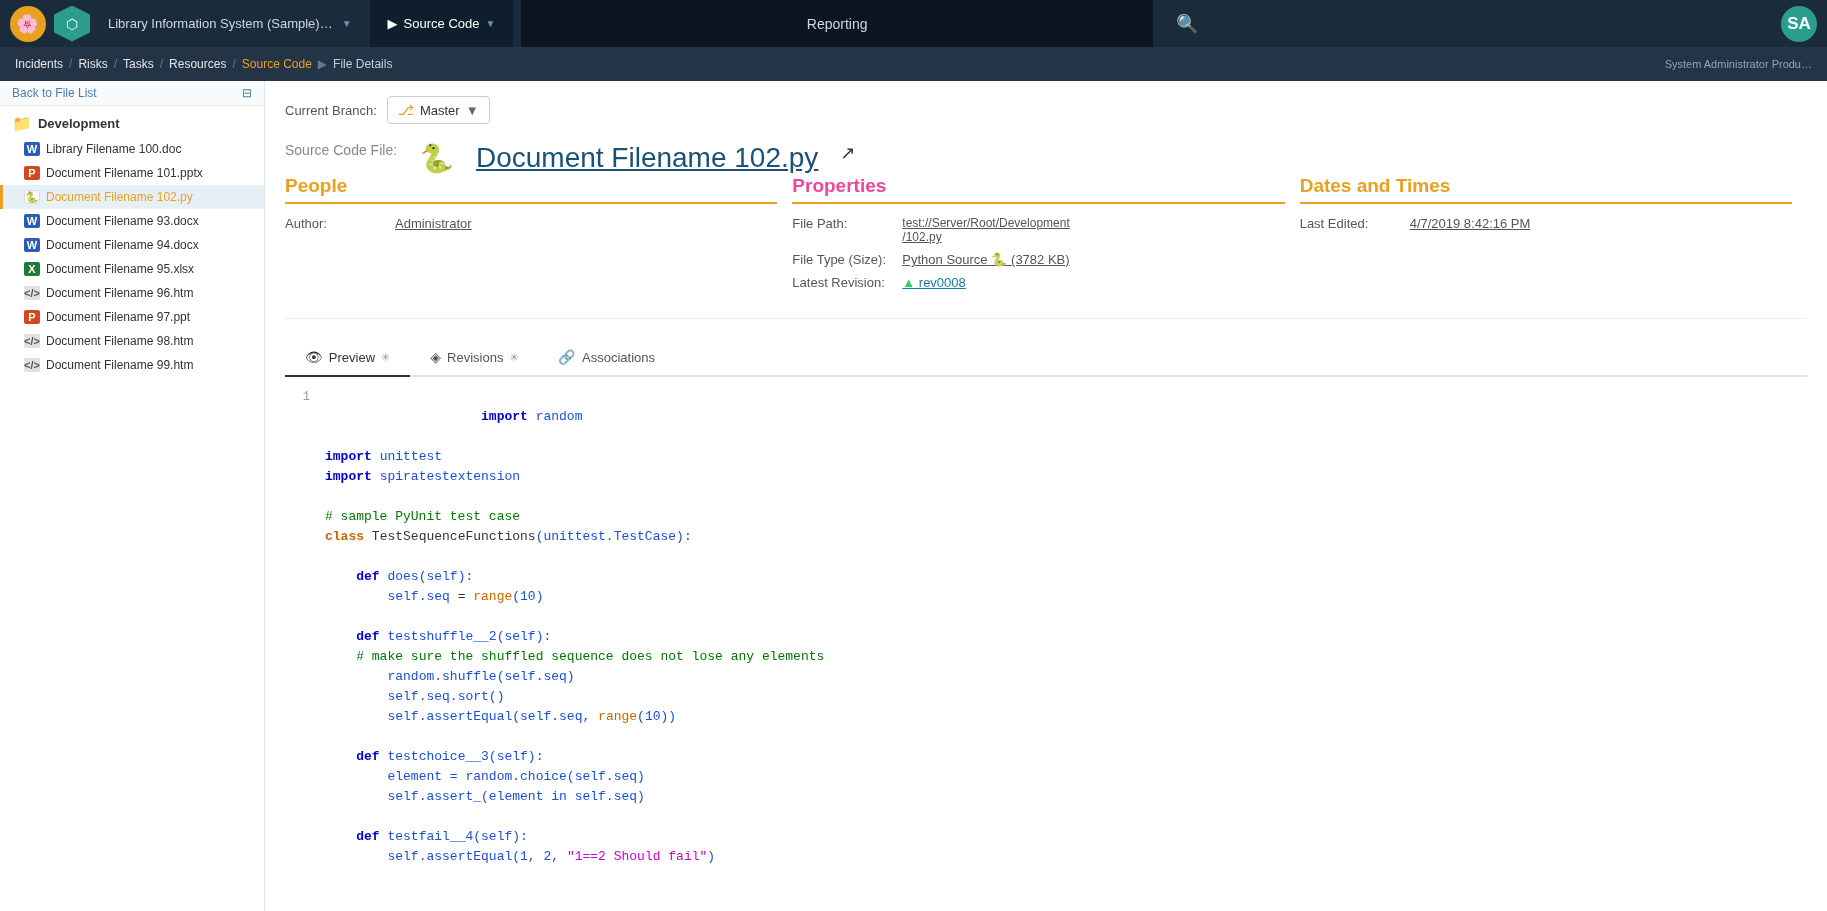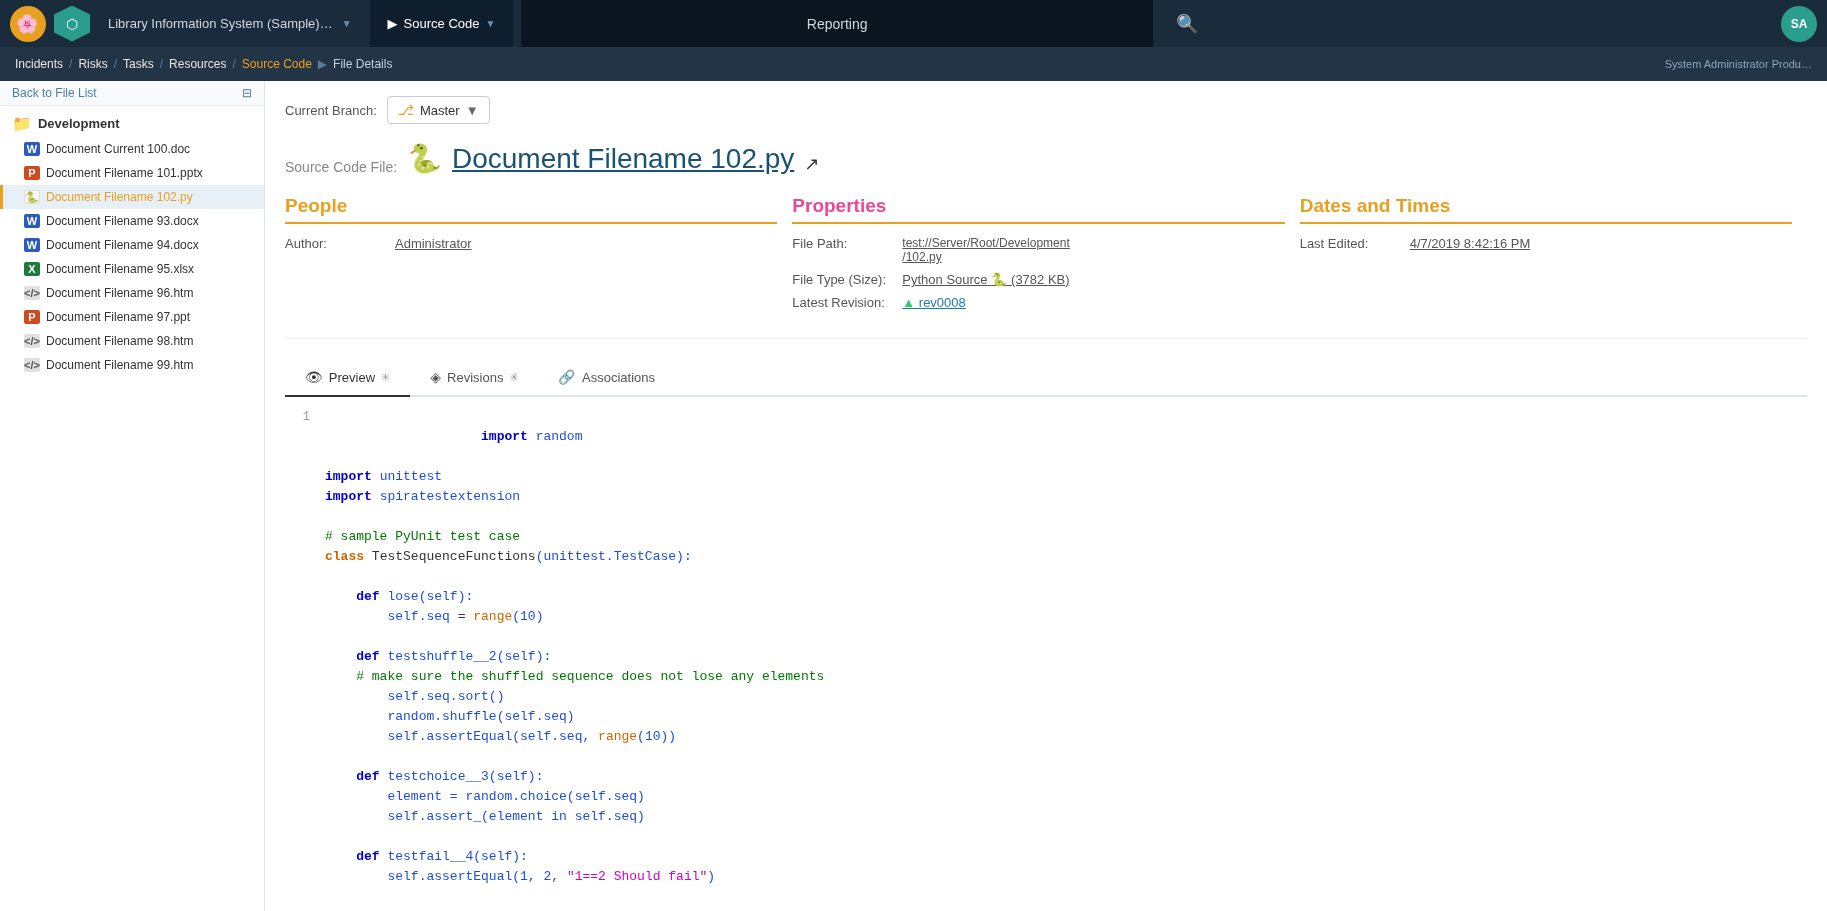--- a/index.html
+++ b/index.html
@@ -66,21 +66,21 @@
       font-size: 18px;
       padding: 0 15px;
       cursor: pointer;
     }
     .nav-spacer { flex: 1; }
     .user-avatar {
       width: 36px; height: 36px;
       background: #2a9d8f;
       border-radius: 50%;
       display: flex; align-items: center; justify-content: center;
-      color: #fff; font-size: 12px; font-weight: bold;
+      color: #fff; font-size: 17px; font-weight: bold;
       cursor: pointer;
     }
 
     
     .breadcrumb-bar {
       background: #243447;
       height: 34px;
       display: flex; align-items: center;
       padding: 0 15px;
       gap: 6px;
@@ -176,22 +176,21 @@
       background: #fff;
       cursor: pointer;
       font-size: 13px;
       color: #333;
     }
     .branch-btn .branch-icon { color: #e8a020; font-size: 14px; }
     .branch-btn .arrow-down { color: #666; }
 
     
     .file-header {
-      display: flex; align-items: flex-end; gap: 10px;
-      margin-bottom: 20px;
+      display: flex; align-items: flex-start; gap: 22px;
     }
     .file-header-label { color: #888; font-size: 14px; }
     .file-py-icon { font-size: 28px; }
     .file-title {
       font-size: 28px;
       color: #1a5276;
       text-decoration: underline;
       font-weight: 300;
     }
     .external-link { color: #333; font-size: 18px; cursor: pointer; }
@@ -324,21 +323,21 @@
       <span>Back to File List</span>
       <span>⊟</span>
     </div>
     <div class="sidebar-folder">
       <span class="folder-icon">📁</span>
       <span>Development</span>
     </div>
 
     <div class="sidebar-item">
       <span class="file-icon word">W</span>
-      <span>Document Current 100.doc</span>
+      <span>Library Filename 100.doc</span>
     </div>
     <div class="sidebar-item">
       <span class="file-icon pptx">P</span>
       <span>Document Filename 101.pptx</span>
     </div>
     <div class="sidebar-item active">
       <span class="file-icon py">🐍</span>
       <span>Document Filename 102.py</span>
     </div>
     <div class="sidebar-item">
@@ -479,45 +478,45 @@
       <div class="code-line">
         <span class="line-num"></span>
         <span class="code-text"><span class="kw2">class</span> <span class="cls">TestSequenceFunctions</span><span class="fn">(unittest.TestCase):</span></span>
       </div>
       <div class="code-line">
         <span class="line-num"></span>
         <span class="code-text"></span>
       </div>
       <div class="code-line">
         <span class="line-num"></span>
-        <span class="code-text">&nbsp;&nbsp;&nbsp;&nbsp;<span class="kw">def</span> <span class="fn">lose</span><span class="fn">(self):</span></span>
+        <span class="code-text">&nbsp;&nbsp;&nbsp;&nbsp;<span class="kw">def</span> <span class="fn">does</span><span class="fn">(self):</span></span>
       </div>
       <div class="code-line">
         <span class="line-num"></span>
         <span class="code-text">&nbsp;&nbsp;&nbsp;&nbsp;&nbsp;&nbsp;&nbsp;&nbsp;<span class="fn">self.seq</span> = <span class="builtin">range</span><span class="fn">(10)</span></span>
       </div>
       <div class="code-line">
         <span class="line-num"></span>
         <span class="code-text"></span>
       </div>
       <div class="code-line">
         <span class="line-num"></span>
         <span class="code-text">&nbsp;&nbsp;&nbsp;&nbsp;<span class="kw">def</span> <span class="fn">testshuffle__2</span><span class="fn">(self):</span></span>
       </div>
       <div class="code-line">
         <span class="line-num"></span>
         <span class="code-text">&nbsp;&nbsp;&nbsp;&nbsp;<span class="cmt"># make sure the shuffled sequence does not lose any elements</span></span>
       </div>
       <div class="code-line">
         <span class="line-num"></span>
+        <span class="code-text">&nbsp;&nbsp;&nbsp;&nbsp;&nbsp;&nbsp;&nbsp;&nbsp;<span class="fn">random.shuffle(self.seq)</span></span>
+      </div>
+      <div class="code-line">
+        <span class="line-num"></span>
         <span class="code-text">&nbsp;&nbsp;&nbsp;&nbsp;&nbsp;&nbsp;&nbsp;&nbsp;<span class="fn">self.seq.sort()</span></span>
-      </div>
-      <div class="code-line">
-        <span class="line-num"></span>
-        <span class="code-text">&nbsp;&nbsp;&nbsp;&nbsp;&nbsp;&nbsp;&nbsp;&nbsp;<span class="fn">random.shuffle(self.seq)</span></span>
       </div>
       <div class="code-line">
         <span class="line-num"></span>
         <span class="code-text">&nbsp;&nbsp;&nbsp;&nbsp;&nbsp;&nbsp;&nbsp;&nbsp;<span class="fn">self.assertEqual(self.seq,</span> <span class="builtin">range</span><span class="fn">(10))</span></span>
       </div>
       <div class="code-line">
         <span class="line-num"></span>
         <span class="code-text"></span>
       </div>
       <div class="code-line">

